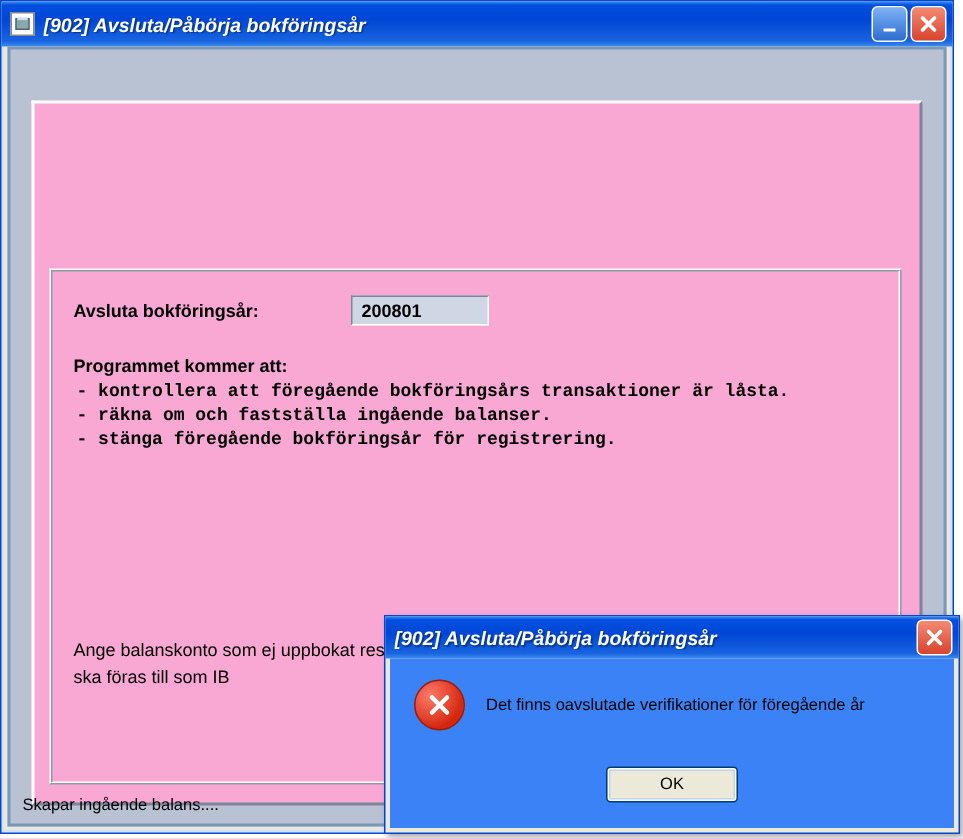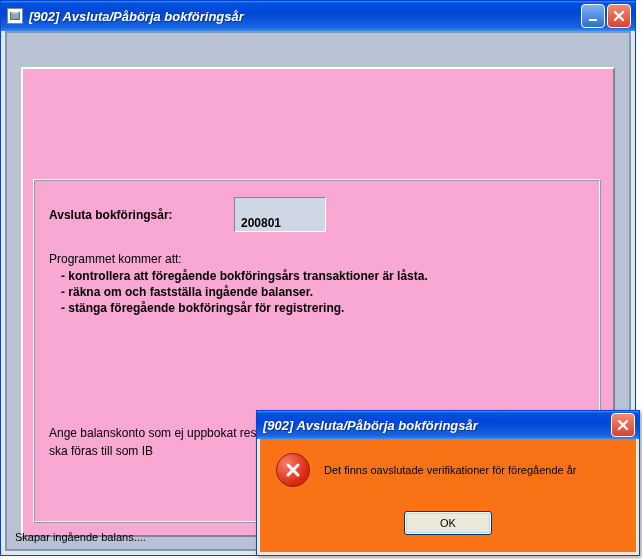--- a/index.html
+++ b/index.html
@@ -69,29 +69,29 @@
     position:absolute;inset:0;
     border:1px solid #fff;
     border-top-color:#8e99ac;border-left-color:#8e99ac;
     padding:16px 14px;
     font-size:12px;
     color:#000;
   }
   .row1{display:flex;align-items:center;margin-bottom:20px;}
   .row1 label{font-weight:bold;width:185px;}
   .ro-field{
-    width:92px;height:35px;line-height:18px;
-    padding:16px 6px;
+    width:92px;height:20px;line-height:18px;
+    padding:0 6px;
     background:#cfd7e4;
     border:1px solid #7a8699;
     border-right-color:#fff;border-bottom-color:#fff;
     color:#000;font-size:12px;font-weight:bold;
   }
-  .desc{font-weight:normal;margin-bottom:2px;}
-  .desc-line{margin-left:12px;font-weight:bold;line-height:16px;}
+  .desc{font-weight:bold;margin-bottom:2px;}
+  .desc-line{margin-left:2px;font-weight:bold;line-height:16px;font-family:Liberation Mono, monospace;}
   .lower{position:absolute;left:14px;bottom:60px;}
   .lower .l1,.lower .l2{font-size:12px;}
   .ib-row{display:flex;align-items:center;margin-top:1px;gap:48px;}
   .ib-row .l2{width:200px;}
   .input{
     width:140px;height:20px;
     padding:1px 6px;
     border:2px inset #fff;
     background:#fff;font-size:12px;font-weight:bold;
     font-family: Tahoma, Arial, sans-serif;
@@ -107,21 +107,21 @@
     width:384px; height:146px;
     border:1px solid #0046d5;
     box-shadow:2px 2px 4px rgba(0,0,0,.35);
     background:#ece9d8;
     z-index:10;
   }
   .dialog .titlebar{height:28px;}
   .dialog .titlebar .title-text{font-size:13px;}
   .dlg-body{
     position:absolute;left:3px;right:3px;top:28px;bottom:3px;
-    background:#f97316;
+    background:#3b82f6;
     padding:14px 16px 10px 16px;
   }
   .dlg-row{display:flex;align-items:center;gap:14px;}
   .err-icon{
     width:34px;height:34px;flex:0 0 34px;
     border-radius:50%;
     background:radial-gradient(circle at 30% 30%,#ff7a6a,#d4270e 70%);
     border:1px solid #9c1b07;
     display:flex;align-items:center;justify-content:center;
   }

